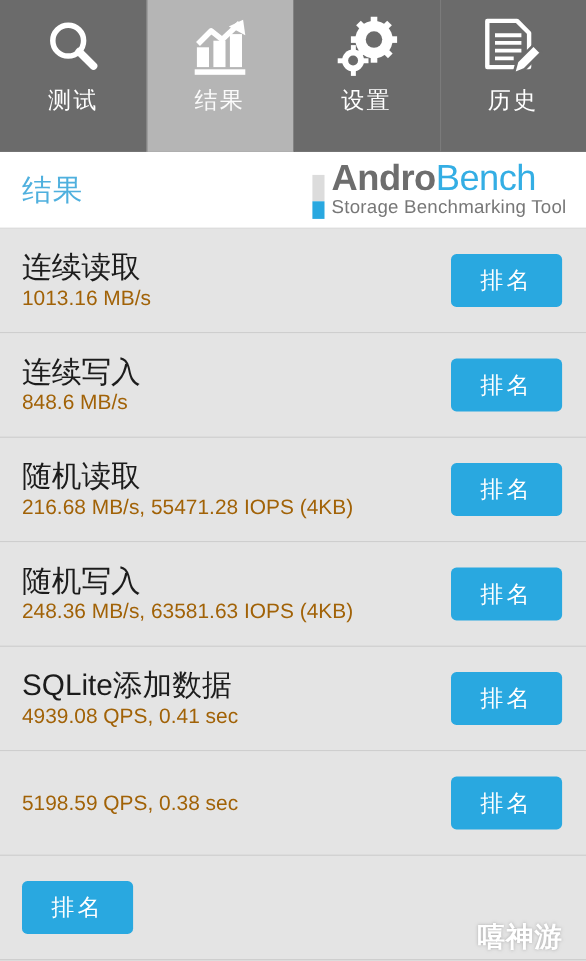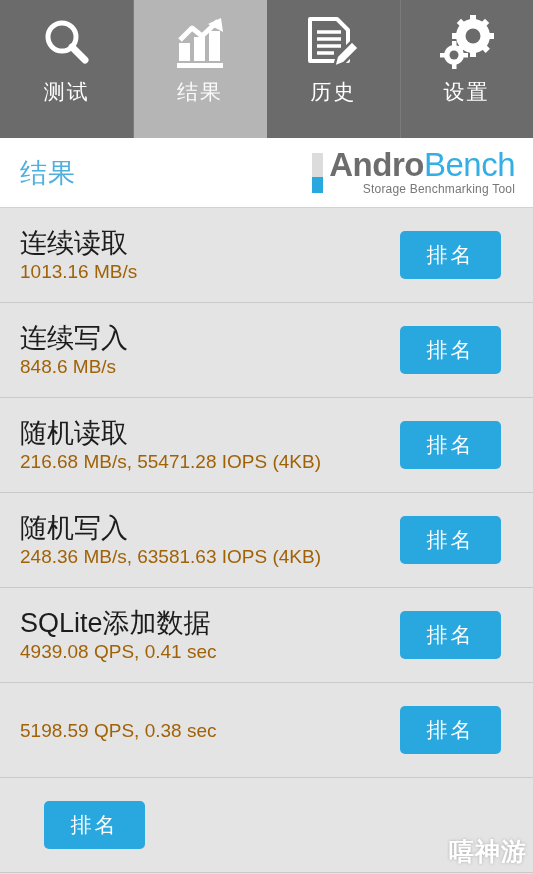--- a/index.html
+++ b/index.html
@@ -68,56 +68,56 @@
     padding: 0 18px 0 20px;
     border-bottom: 1px solid #d2d2d2;
   }
   .page-title {
     font-size: 27px;
     color: #4fb0de;
     letter-spacing: 1px;
   }
   .logo {
     display: flex;
-    align-items: center;
+    align-items: flex-end;
   }
   .logo-bar {
     width: 11px;
     height: 40px;
     margin-right: 6px;
     display: flex;
     flex-direction: column;
   }
   .logo-bar-top { flex: 1 1 auto; background: #dcdcdc; }
   .logo-bar-bot { height: 16px; background: #29a8e0; }
   .logo-text { display: flex; flex-direction: column; }
   .logo-word {
     font-size: 33px;
     font-weight: bold;
     line-height: 0.95;
     letter-spacing: -0.5px;
   }
   .logo-andro { color: #6d6d6d; }
   .logo-bench { color: #34aee4; font-weight: normal; }
   .logo-sub {
-    font-size: 12px;
+    font-size: 17px;
     color: #777777;
     text-align: right;
     margin-top: 2px;
     letter-spacing: 0.2px;
   }
 
   
   .results { width: 533px; background: #e4e4e4; }
   .row {
     height: 95px;
     display: flex;
     align-items: center;
     justify-content: space-between;
-    padding: 0 32px 0 20px;
+    padding: 0 22px 0 20px;
     border-bottom: 1px solid #c9c9c9;
     background: #e4e4e4;
     position: relative;
   }
   .row-text { display: flex; flex-direction: column; justify-content: center; }
   .row-label {
     font-size: 27px;
     color: #1c1c1c;
     line-height: 1.15;
     letter-spacing: 0px;
@@ -135,27 +135,26 @@
     border: none;
     border-radius: 5px;
     color: #ffffff;
     font-size: 21px;
     letter-spacing: 3px;
     font-family: inherit;
     display: flex;
     align-items: center;
     justify-content: center;
     flex: 0 0 auto;
-    margin-left: 24px;
   }
 
   
   .watermark {
     position: absolute;
-    right: 6px;
+    right: 21px;
     bottom: 4px;
     font-size: 25px;
     font-weight: bold;
     color: #ffffff;
     letter-spacing: 1px;
     text-shadow: 0 0 3px rgba(120,120,120,0.55);
     pointer-events: none;
     margin-top: 37px;
   }
 </style>
@@ -179,34 +178,20 @@
       <svg width="58" height="58" viewBox="0 0 58 58">
         <rect x="8" y="28" width="11" height="18" fill="#ffffff"></rect>
         <rect x="23" y="22" width="11" height="24" fill="#ffffff"></rect>
         <rect x="38" y="16" width="11" height="30" fill="#ffffff"></rect>
         <rect x="6" y="48" width="46" height="5" fill="#ffffff"></rect>
         <polyline points="9,25 21,13 31,21 47,6" fill="none" stroke="#ffffff" stroke-width="5" stroke-linejoin="round"></polyline>
         <polygon points="50,3 52,17 37,9" fill="#ffffff"></polygon>
       </svg>
     </span>
     <span class="tab-label">结果</span>
-  </div>
-
-  <div class="tab">
-    <span class="tab-icon">
-      <svg width="58" height="58" viewBox="0 0 58 58">
-        <path d="M6 4 H33 L44 15 V46 H6 Z" fill="none" stroke="#ffffff" stroke-width="4" stroke-linejoin="round"></path>
-        <line x1="13" y1="17" x2="37" y2="17" stroke="#ffffff" stroke-width="3.5"></line>
-        <line x1="13" y1="24" x2="37" y2="24" stroke="#ffffff" stroke-width="3.5"></line>
-        <line x1="13" y1="31" x2="37" y2="31" stroke="#ffffff" stroke-width="3.5"></line>
-        <line x1="13" y1="38" x2="30" y2="38" stroke="#ffffff" stroke-width="3.5"></line>
-        <polygon points="30,52 33,41 48,26 55,33 40,48" fill="#ffffff" stroke="#6b6b6b" stroke-width="2.5" stroke-linejoin="round"></polygon>
-      </svg>
-    </span>
-    <span class="tab-label">历史</span>
   </div>
 
   <div class="tab">
     <span class="tab-icon">
       <svg width="58" height="58" viewBox="0 0 58 58">
         <g fill="#ffffff">
           <circle cx="36" cy="21" r="17"></circle>
           <g>
             <rect x="33" y="0" width="6" height="7"></rect>
             <rect x="33" y="35" width="6" height="7"></rect>
@@ -225,20 +210,34 @@
             <rect x="26" y="38" width="5" height="4.5"></rect>
           </g>
         </g>
         <circle cx="36" cy="21" r="7.5" fill="#6b6b6b"></circle>
         <circle cx="17" cy="40" r="4.5" fill="#6b6b6b"></circle>
       </svg>
     </span>
     <span class="tab-label">设置</span>
   </div>
 
+  <div class="tab">
+    <span class="tab-icon">
+      <svg width="58" height="58" viewBox="0 0 58 58">
+        <path d="M6 4 H33 L44 15 V46 H6 Z" fill="none" stroke="#ffffff" stroke-width="4" stroke-linejoin="round"></path>
+        <line x1="13" y1="17" x2="37" y2="17" stroke="#ffffff" stroke-width="3.5"></line>
+        <line x1="13" y1="24" x2="37" y2="24" stroke="#ffffff" stroke-width="3.5"></line>
+        <line x1="13" y1="31" x2="37" y2="31" stroke="#ffffff" stroke-width="3.5"></line>
+        <line x1="13" y1="38" x2="30" y2="38" stroke="#ffffff" stroke-width="3.5"></line>
+        <polygon points="30,52 33,41 48,26 55,33 40,48" fill="#ffffff" stroke="#6b6b6b" stroke-width="2.5" stroke-linejoin="round"></polygon>
+      </svg>
+    </span>
+    <span class="tab-label">历史</span>
+  </div>
+
 </div>
 
 <div class="header">
   <div class="page-title">结果</div>
   <div class="logo">
     <div class="logo-bar">
       <div class="logo-bar-top"></div>
       <div class="logo-bar-bot"></div>
     </div>
     <div class="logo-text">

